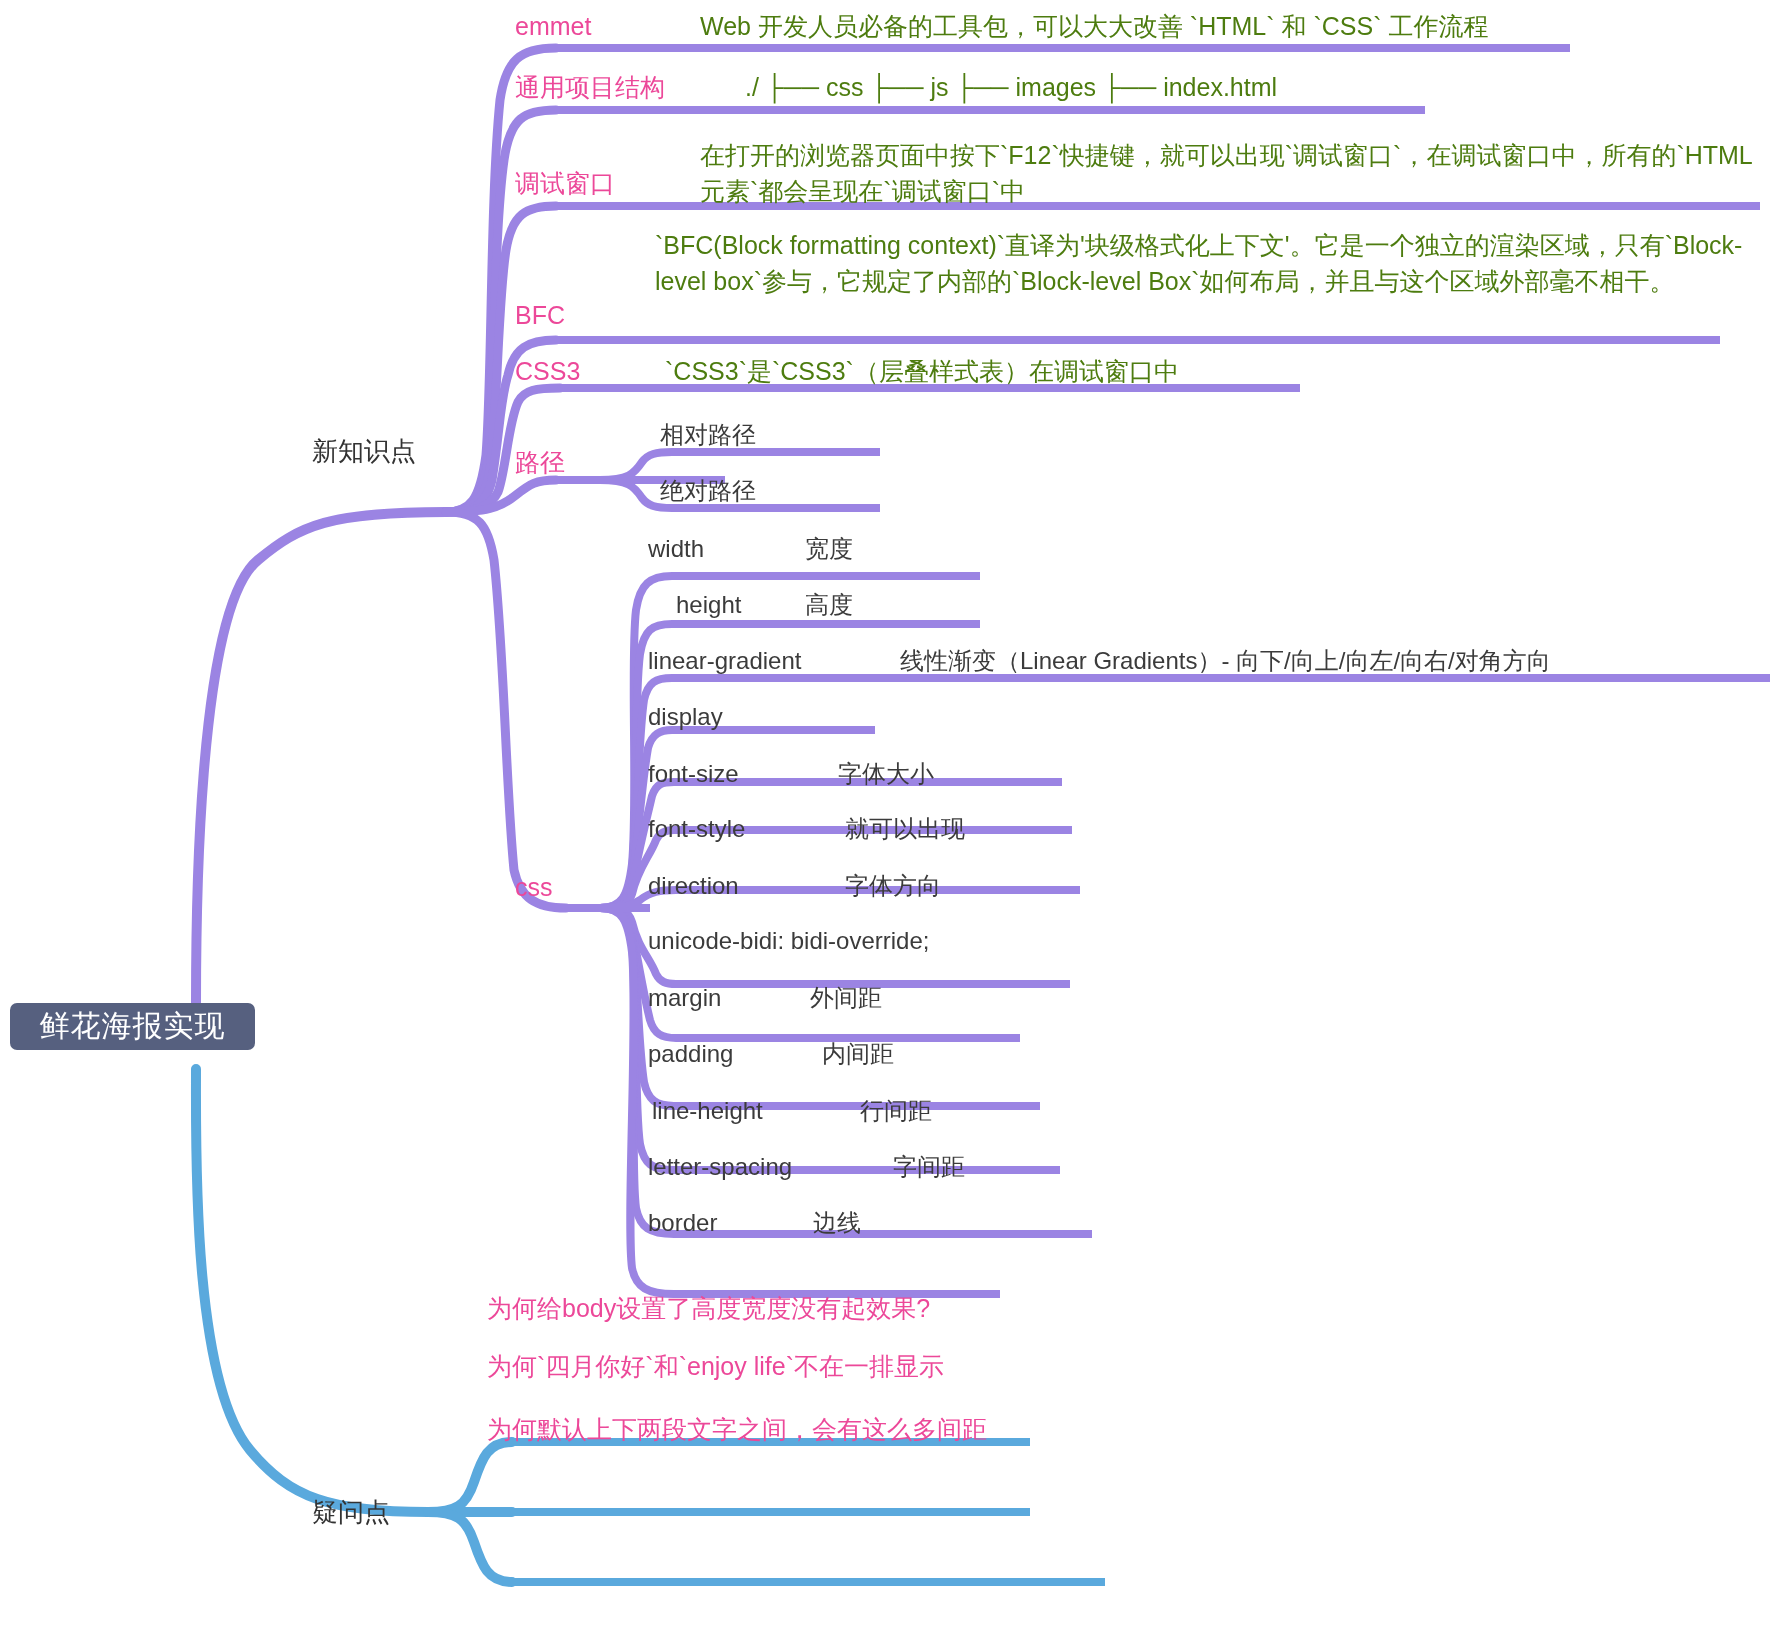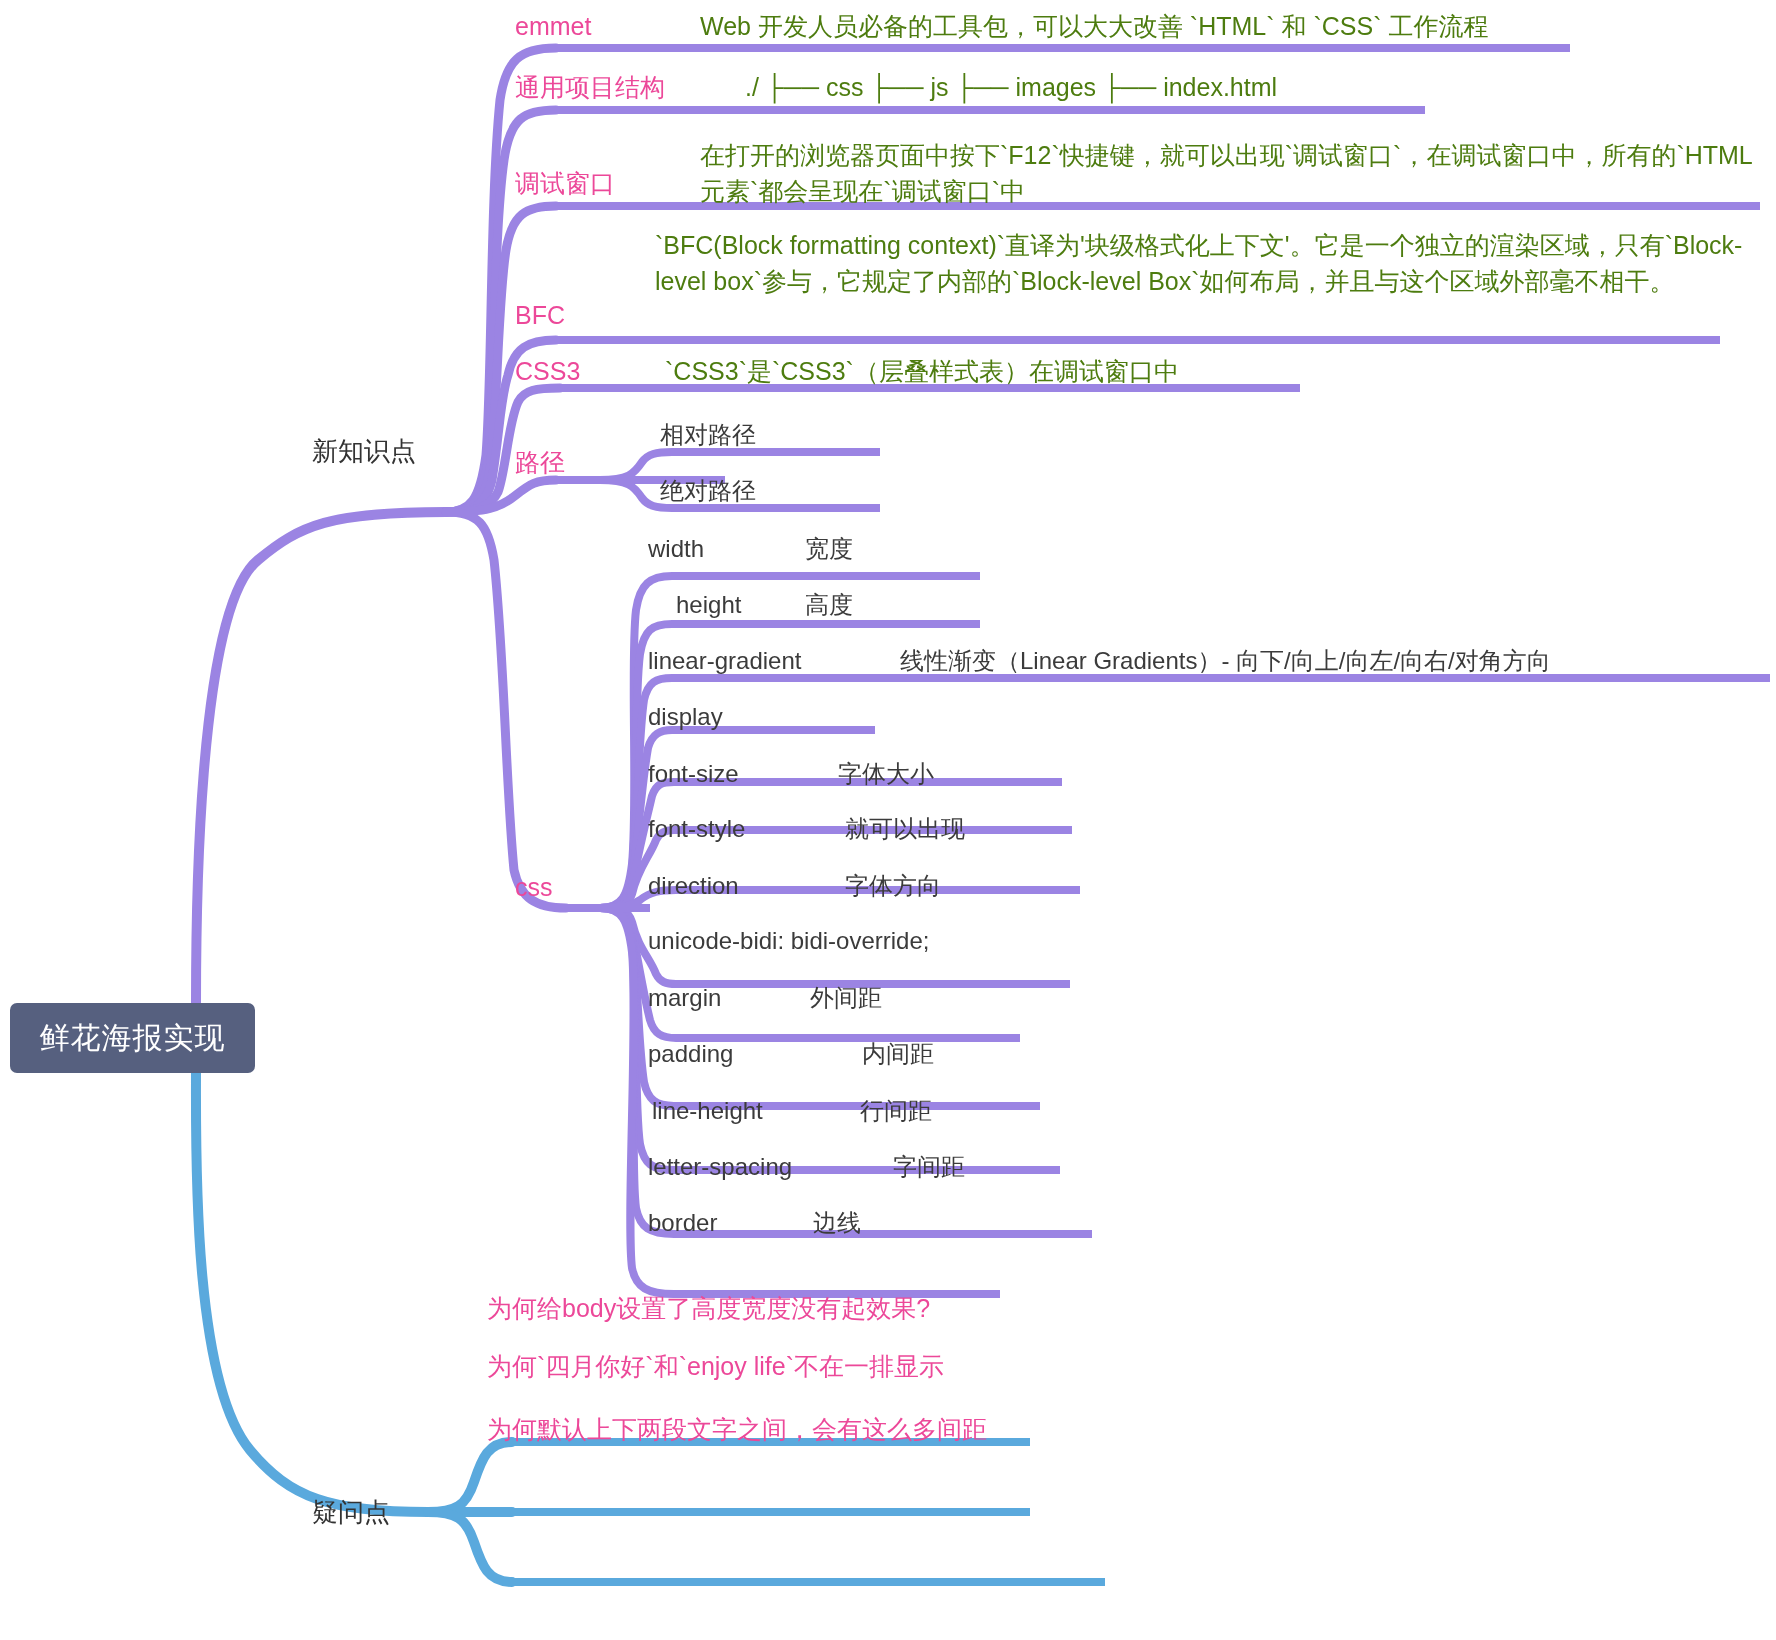--- a/index.html
+++ b/index.html
@@ -19,21 +19,21 @@
     position: absolute;
     left: 0; top: 0;
     width: 1776px; height: 1640px;
     pointer-events: none;
   }
 
   
   .root-node {
     position: absolute;
     left: 10px; top: 1003px;
-    width: 245px; height: 70px;
+    width: 245px; height: 47px;
     background: #56607f;
     border-radius: 7px;
     display: flex;
     align-items: center;
     justify-content: center;
     color: #ffffff;
     font-size: 30px;
     letter-spacing: 1px;
     z-index: 5;
   }
@@ -180,21 +180,21 @@
 
   <div class="node lvl3" style="left:648px; top:870px;">direction</div>
   <div class="node lvl3" style="left:845px; top:870px;">字体方向</div>
 
   <div class="node lvl3" style="left:648px; top:925px;">unicode-bidi: bidi-override;</div>
 
   <div class="node lvl3" style="left:648px; top:982px;">margin</div>
   <div class="node lvl3" style="left:810px; top:982px;">外间距</div>
 
   <div class="node lvl3" style="left:648px; top:1038px;">padding</div>
-  <div class="node lvl3" style="left:822px; top:1038px;margin-left:40px;">内间距</div>
+  <div class="node lvl3" style="left:822px; top:1038px;">内间距</div>
 
   <div class="node lvl3" style="left:652px; top:1095px;">line-height</div>
   <div class="node lvl3" style="left:860px; top:1095px;">行间距</div>
 
   <div class="node lvl3" style="left:648px; top:1151px;">letter-spacing</div>
   <div class="node lvl3" style="left:893px; top:1151px;">字间距</div>
 
   <div class="node lvl3" style="left:648px; top:1207px;">border</div>
   <div class="node lvl3" style="left:813px; top:1207px;">边线</div>
 

